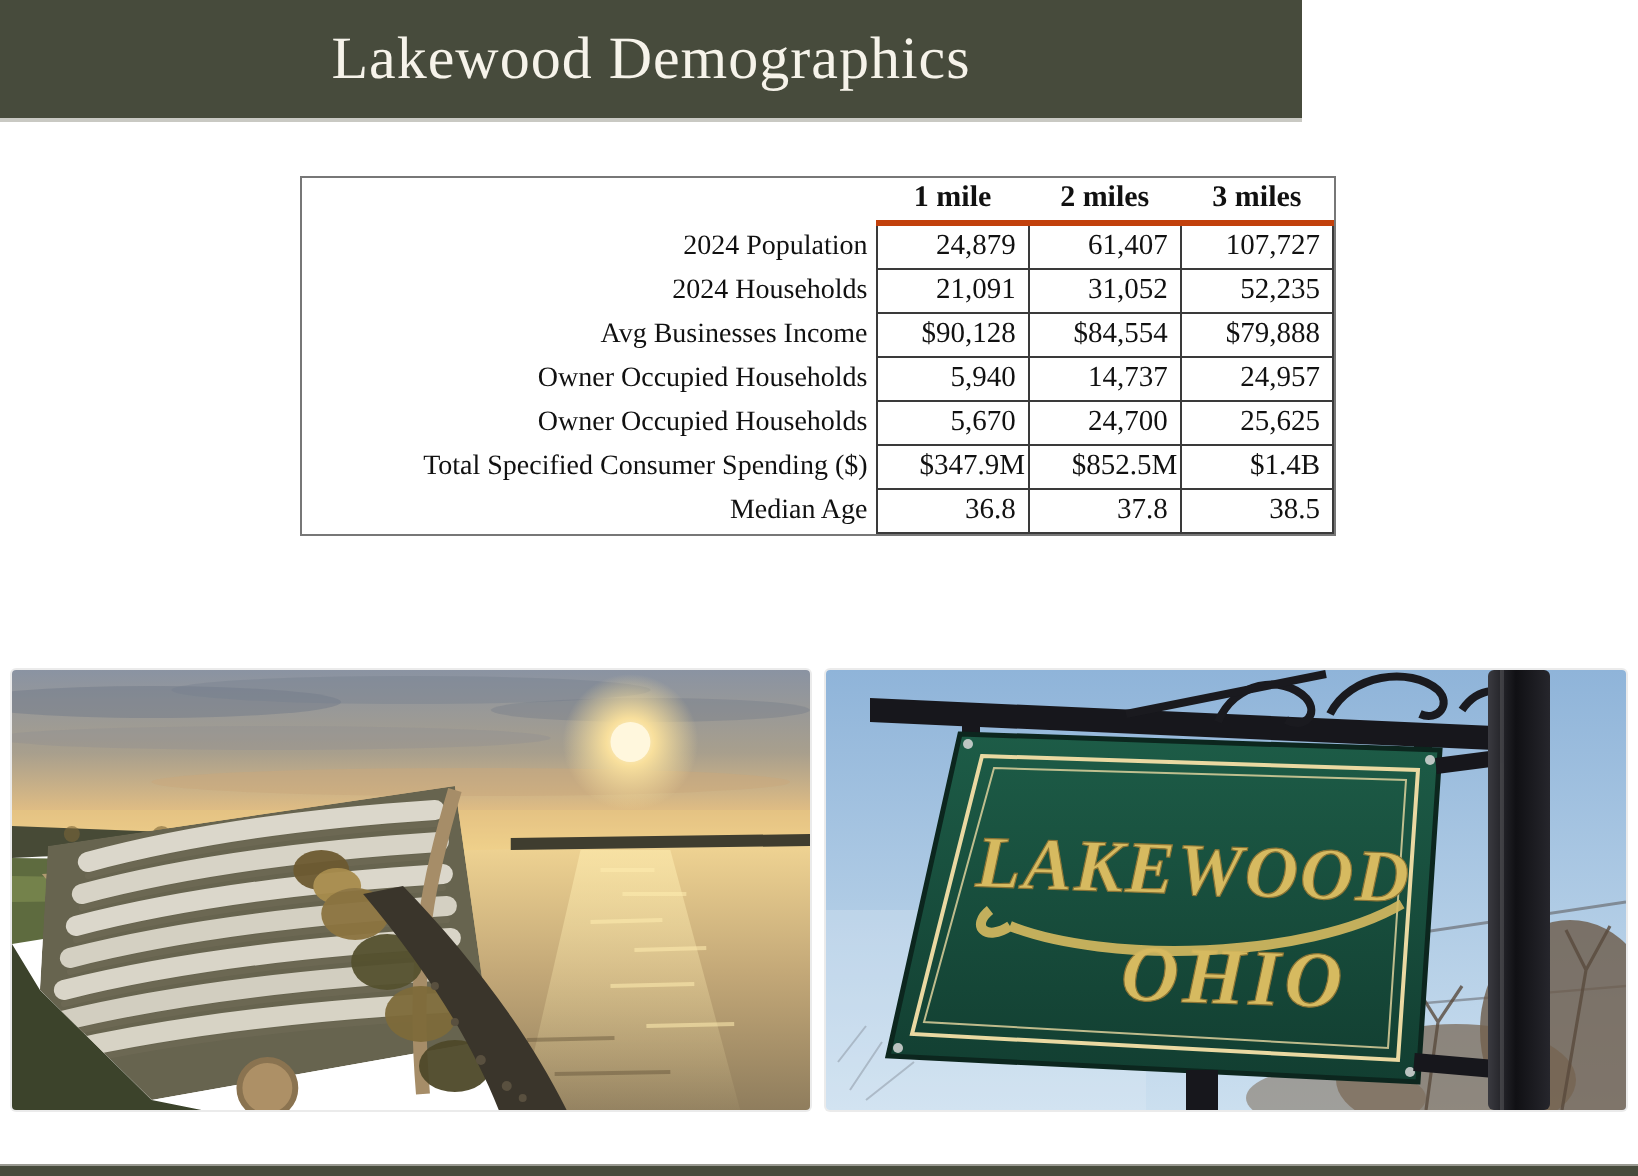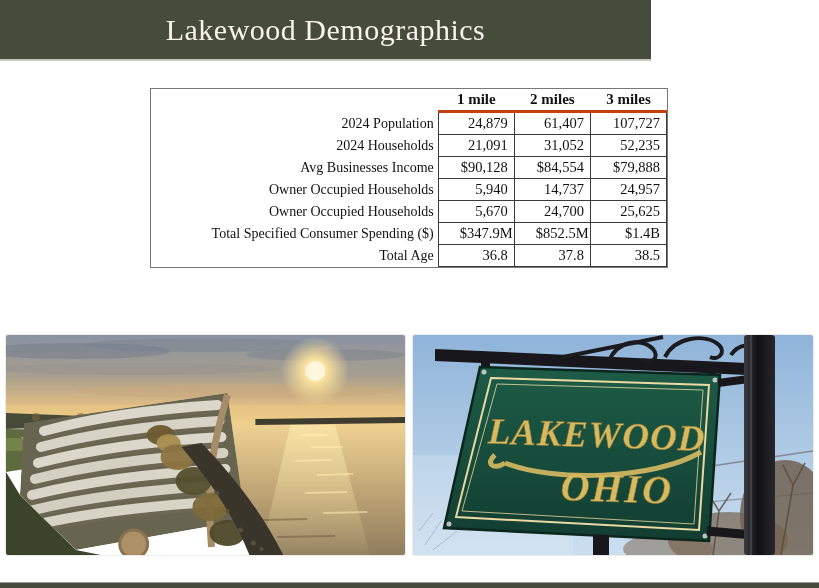--- a/index.html
+++ b/index.html
@@ -92,21 +92,21 @@
           <td>24,700</td>
           <td>25,625</td>
         </tr>
         <tr>
           <th class="lbl">Total Specified Consumer Spending ($)</th>
           <td>$347.9M</td>
           <td>$852.5M</td>
           <td>$1.4B</td>
         </tr>
         <tr>
-          <th class="lbl">Total Age</th>
+          <th class="lbl">Median Age</th>
           <td>36.8</td>
           <td>37.8</td>
           <td>38.5</td>
         </tr>
       </tbody>
     </table>
   </div>
 
   <figure class="photo photo-left" style="margin:0">
     <svg viewBox="0 0 400 220" preserveAspectRatio="none">

